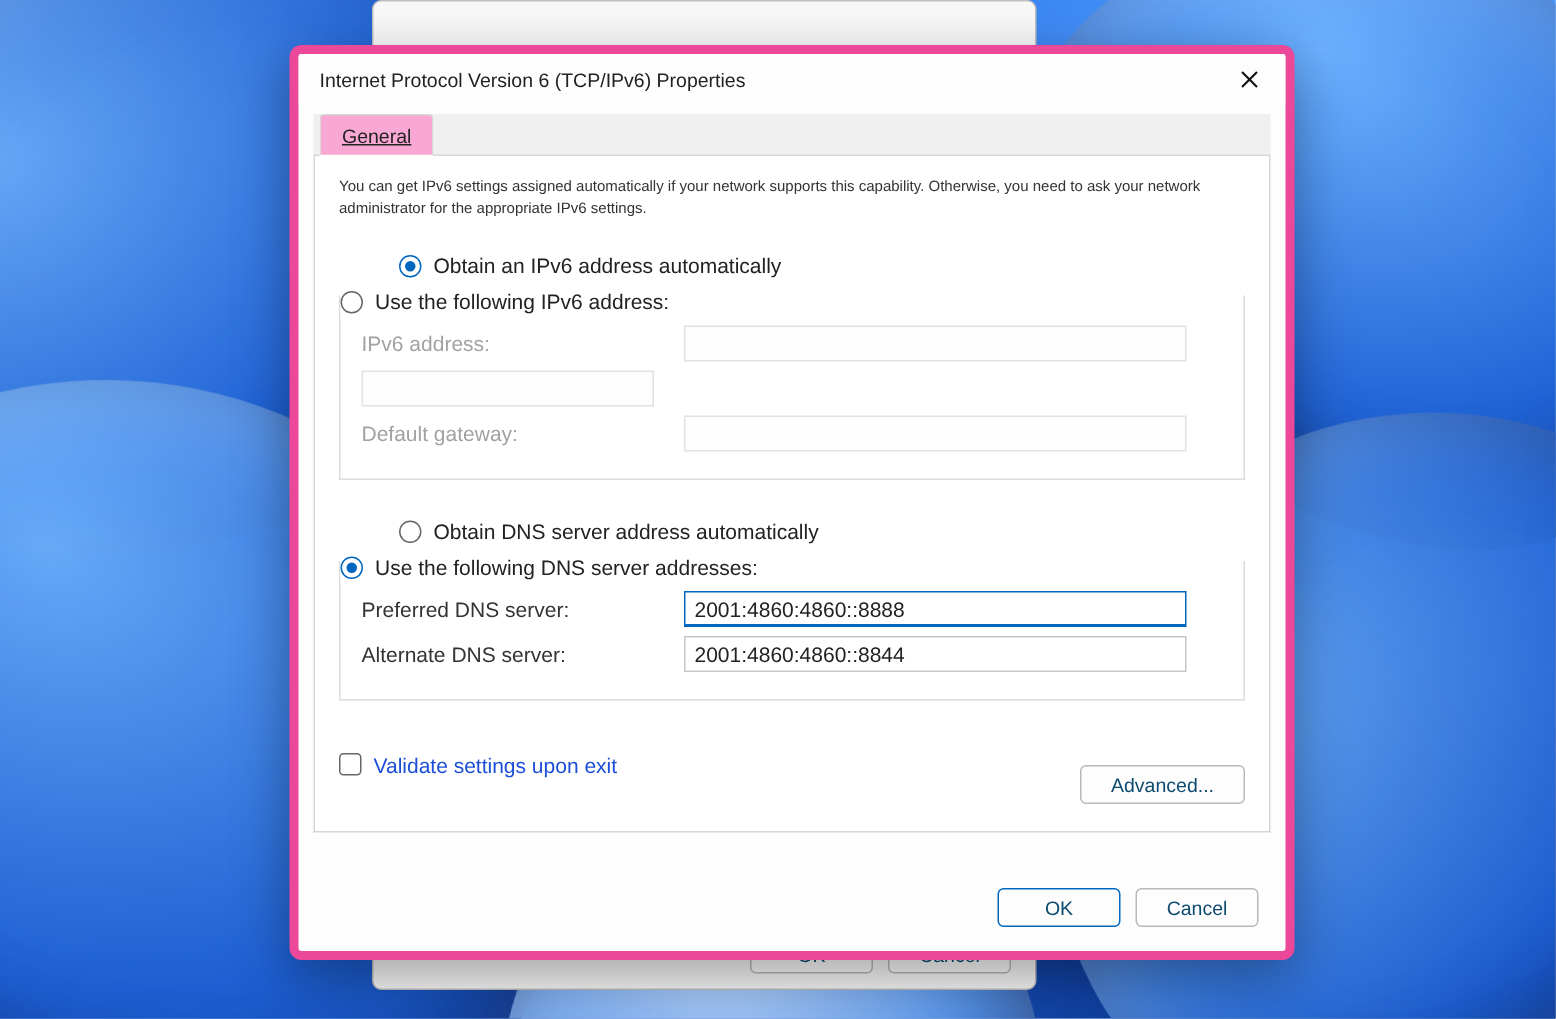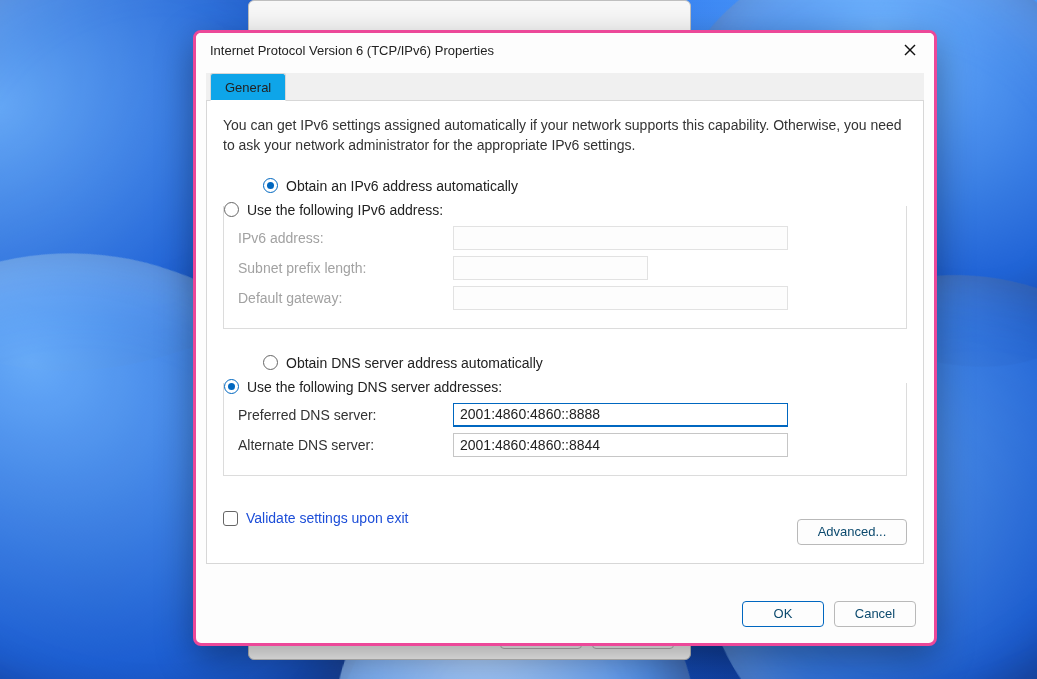--- a/index.html
+++ b/index.html
@@ -50,23 +50,23 @@
     right: 16px;
     display: flex;
     gap: 10px;
   }
 
   
   .dialog {
     position: absolute;
     left: 193px;
     top: 30px;
-    width: 744px;
+    width: 670px;
     background: #fdfdfd;
-    border: 3px solid #ec4899;
+    border: 6px solid #ec4899;
     border-radius: 8px;
     box-shadow: 0 12px 36px rgba(0,0,0,0.35);
     overflow: hidden;
   }
   .titlebar {
     display: flex;
     align-items: center;
     justify-content: space-between;
     height: 34px;
     padding: 0 10px 0 14px;
@@ -96,37 +96,38 @@
     position: relative;
   }
   .tab {
     position: relative;
     top: 1px;
     height: 28px;
     padding: 0 14px;
     display: flex; align-items: center;
     font-size: 13px;
     color: #222;
-    background: #0ea5e9;
+    background: #f9a8d4;
     border: 1px solid #d7d7d7;
     border-bottom: 1px solid #fff;
     border-radius: 3px 3px 0 0;
     margin-left: 4px;
     cursor: pointer;
+    text-decoration: underline;
   }
 
   .tabpage {
     background: #fff;
     border: 1px solid #d7d7d7;
     border-top: none;
     padding: 14px 16px 18px 16px;
   }
 
   .description {
-    font-size: 14px;
+    font-size: 10px;
     color: #333;
     line-height: 1.45;
     margin-bottom: 22px;
   }
 
   .radio-row {
     display: flex;
     align-items: center;
     gap: 8px;
     font-size: 14px;
@@ -271,21 +272,20 @@
         <div class="radio-row" style="margin-left:-14px; margin-top:-14px; background:#fff; padding:2px 0;">
           <span class="radio"></span>
           <span>Use the following IPv6 address:</span>
         </div>
 
         <div class="field-row">
           <span class="field-label disabled">IPv6 address:</span>
           <input class="field-input" type="text" disabled="" value="" style="">
         </div>
         <div class="field-row">
-          <span class="field-label disabled">Subnet prefix length:</span>
           <input class="field-input small" type="text" disabled="" value="" style="">
         </div>
         <div class="field-row">
           <span class="field-label disabled">Default gateway:</span>
           <input class="field-input" type="text" disabled="" value="" style="">
         </div>
       </div>
 
       <div class="section-gap"></div>
 

